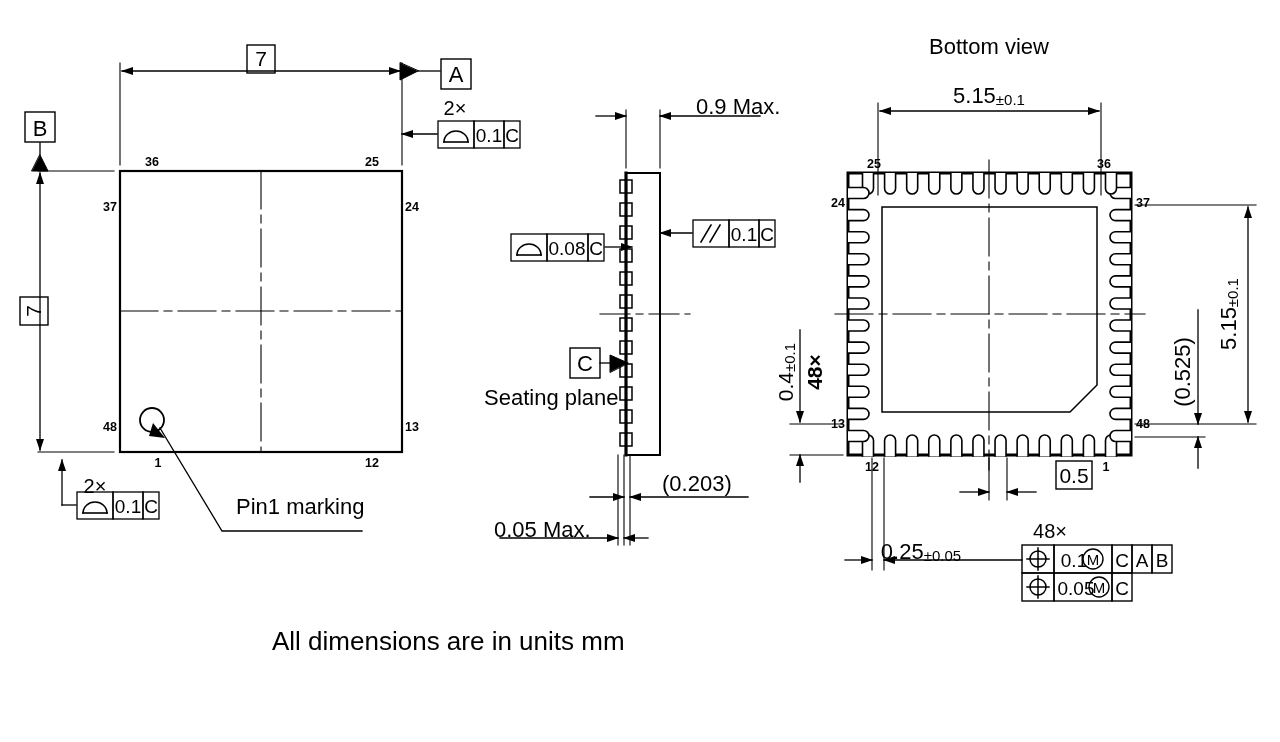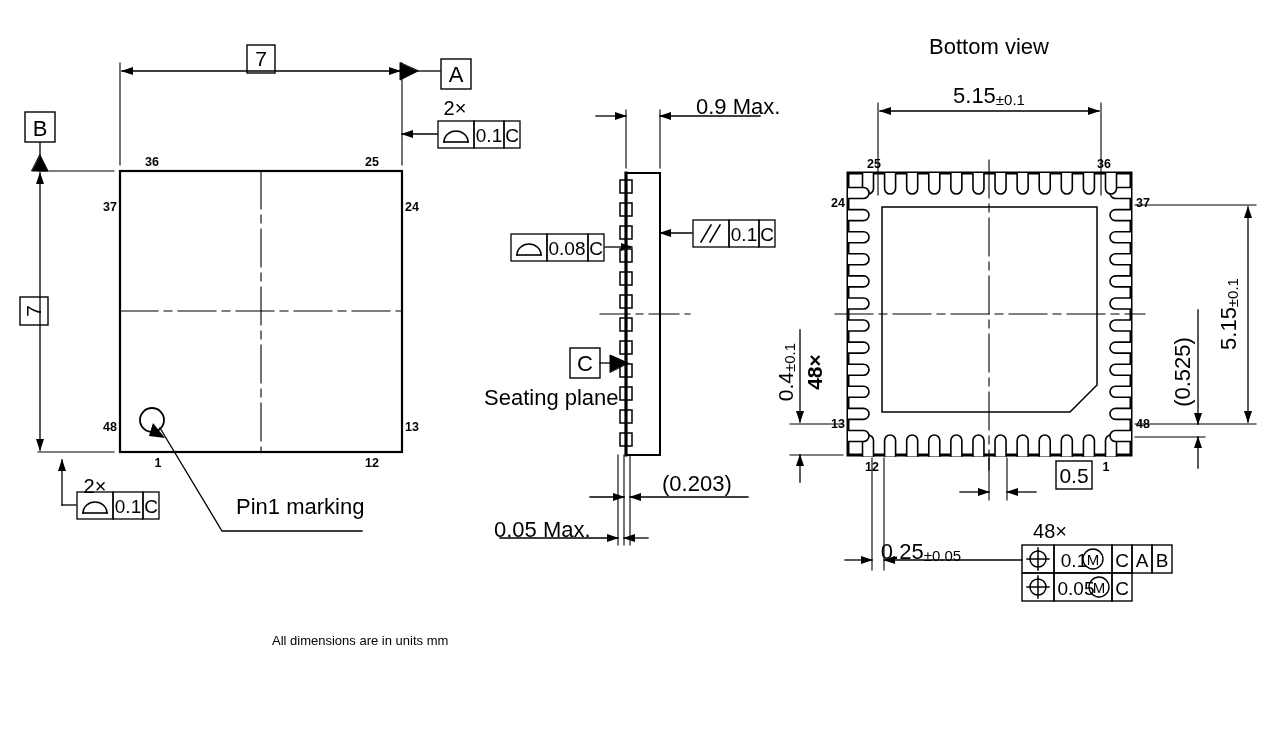--- a/index.html
+++ b/index.html
@@ -4,21 +4,21 @@
 <style>
   html,body{margin:0;padding:0;background:#ffffff;}
   body{
     width:1280px;height:742px;position:relative;overflow:hidden;
     font-family:"Liberation Sans", sans-serif;
     color:#000;
   }
   #stage{position:absolute;left:0;top:0;width:1280px;height:742px;}
   svg{position:absolute;left:0;top:0;width:1280px;height:742px;}
   .notes{position:absolute;left:272px;top:628px;width:800px;}
-  .note-line{font-size:13px;line-height:26px;color:#000;white-space:nowrap;}
+  .note-line{font-size:26px;line-height:26px;color:#000;white-space:nowrap;}
   .proj-sym{display:inline-block;vertical-align:-4px;}
 </style>
 </head>
 <body>
 
 <div id="stage">
 
 <svg viewBox="0 0 1280 742" xmlns="http://www.w3.org/2000/svg">
   <defs>
     <marker id="arrEnd" markerWidth="12" markerHeight="8" refX="11" refY="4" orient="auto" markerUnits="userSpaceOnUse">

